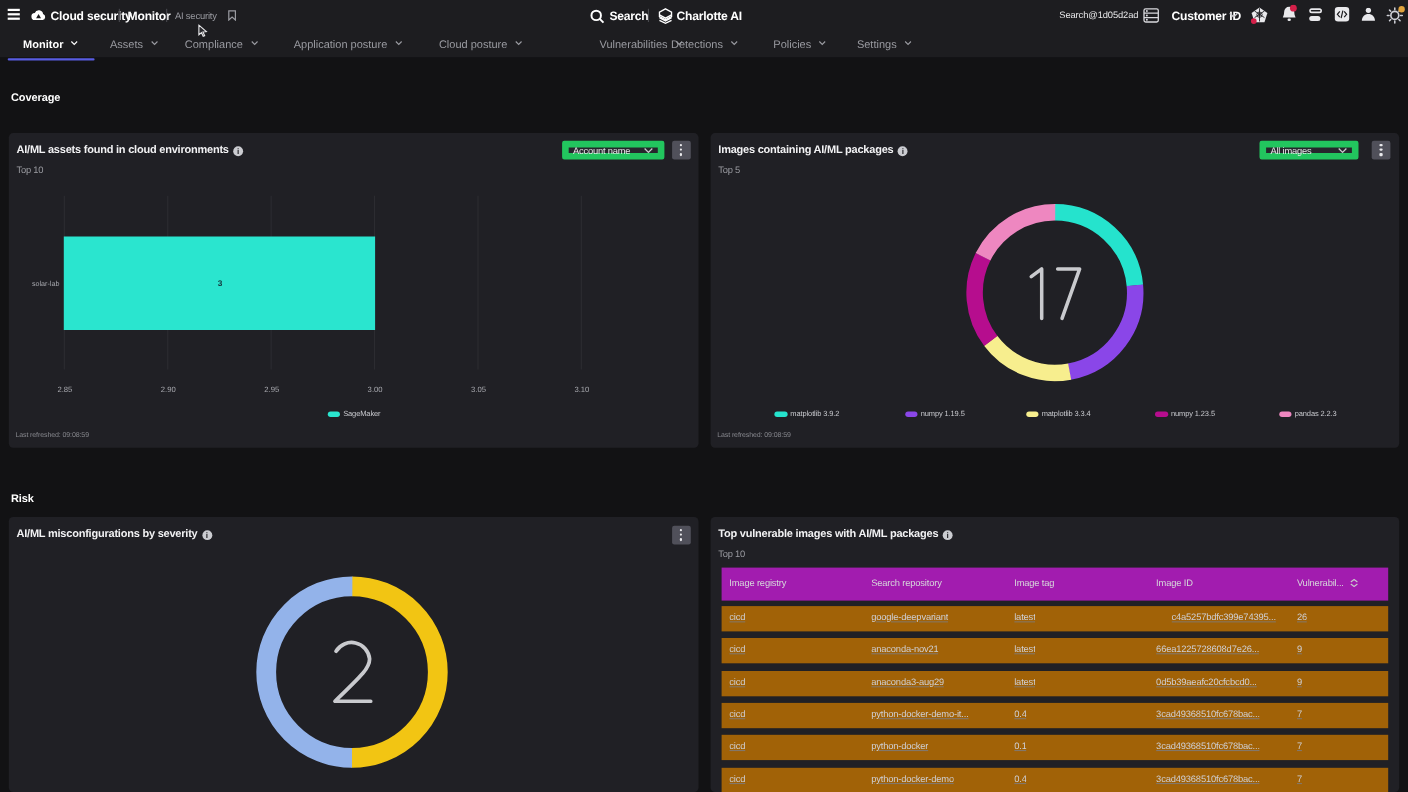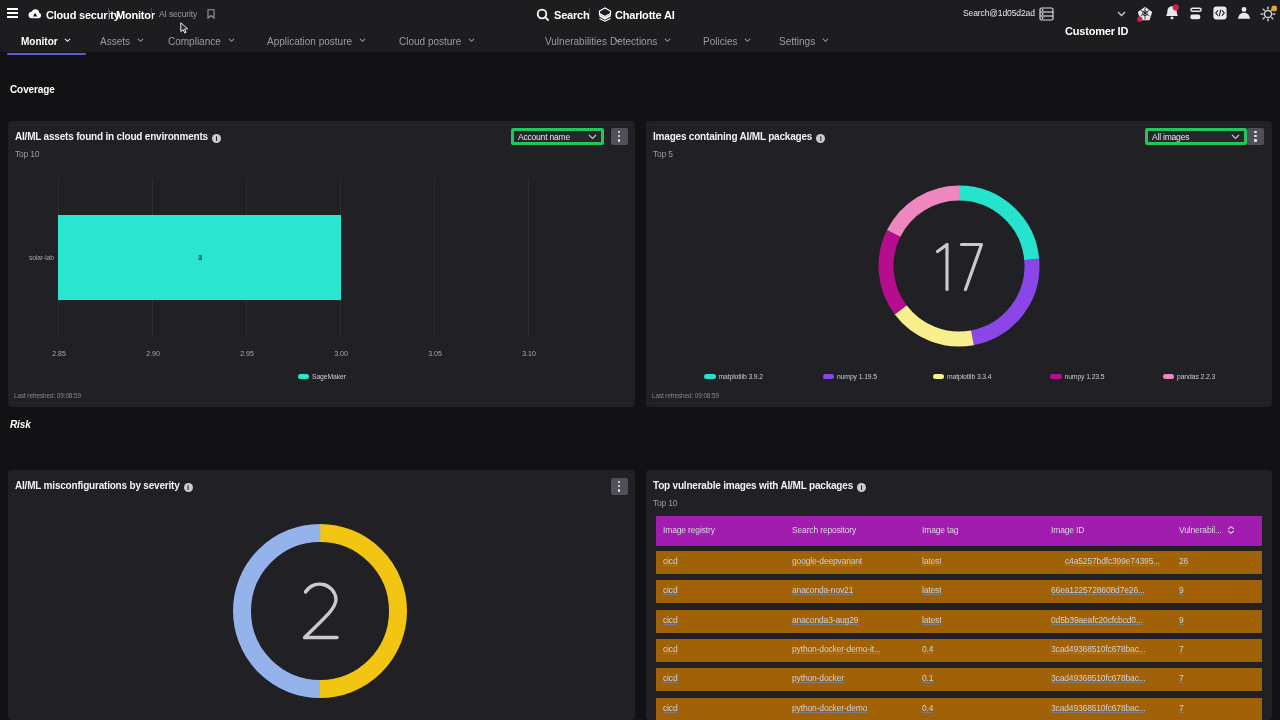--- a/index.html
+++ b/index.html
@@ -14,21 +14,21 @@
   
   #nav { position:absolute; left:0; top:28px; width:1280px; height:24px; }
   .nav-item { position:absolute; top:7.5px; height:14px; color:#9a9ba1; font-size:10px; white-space:nowrap; }
   .nav-item .chev { margin-left:4px; }
   .chev { display:inline-block; width:7px; height:7px; position:relative; top:-1px;}
   
   .sect { position:absolute; color:#fff; font-size:10px; font-weight:bold; letter-spacing:-0.1px; }
   .card { position:absolute; background:#202025; border-radius:4px; }
   .card-title { position:absolute; color:#f2f2f4; font-size:10px; font-weight:bold; letter-spacing:-0.2px; white-space:nowrap; }
   .card-sub { position:absolute; color:#9a9ba1; font-size:8.5px; letter-spacing:-0.2px; }
-  .select { position:absolute; height:17px; background:#26262c; border:3px solid #22c55e; border-radius:2px; color:#e8e8ea; font-size:8.5px; letter-spacing:-0.2px; display:flex; align-items:center; padding:0 4px; justify-content:space-between; }
+  .select { position:absolute; height:17px; background:#26262c; border:6px solid #22c55e; border-radius:2px; color:#e8e8ea; font-size:8.5px; letter-spacing:-0.2px; display:flex; align-items:center; padding:0 4px; justify-content:space-between; }
   .kebab { position:absolute; width:17px; height:16.5px; background:#50505a; border-radius:2px; display:flex; align-items:center; justify-content:center; flex-direction:column; gap:2px; }
   .kebab i { width:2.2px; height:2.2px; background:#e9e9ec; border-radius:50%; display:block; }
   .refresh { position:absolute; color:#85868c; font-size:6.4px; letter-spacing:-0.1px;}
   .leg { display:flex; align-items:center; gap:3px; color:#c9cacf; font-size:6.8px; letter-spacing:-0.1px; white-space:nowrap;}
   .pill { width:11.5px; height:5.5px; border-radius:3px; display:inline-block; }
   .info { display:inline-block; width:9px; height:9px; border-radius:50%; background:#cbccd1; color:#232327; font-size:7.5px; font-weight:bold; text-align:center; line-height:9.5px; vertical-align:-1px; margin-left:4px; font-style:normal;}
   
   .thead { position:absolute; background:#a21caf; color:#d6d7db; font-size:8.5px; letter-spacing:-0.15px; }
   .trow { position:absolute; background:#a16207; }
   .tcell { position:absolute; color:#cfd0d6; font-size:8.5px; letter-spacing:-0.15px; text-decoration:underline; text-decoration-color:#7c7d83; white-space:nowrap; overflow:hidden;}
@@ -78,21 +78,21 @@
 
     <span class="abs" style="left:963px; top:8px; color:#e8e8ea; font-size:8.5px; letter-spacing:-0.1px;">Search@1d05d2ad</span>
     <svg class="abs" style="left:1039px; top:7px;" width="15" height="14" viewBox="0 0 15 14">
       <rect x="1" y="1" width="13" height="12" rx="1.5" fill="none" stroke="#d9d9dd" stroke-width="1.2"></rect>
       <line x1="1" y1="5" x2="14" y2="5" stroke="#d9d9dd" stroke-width="1.2"></line>
       <line x1="1" y1="9" x2="14" y2="9" stroke="#d9d9dd" stroke-width="1.2"></line>
       <circle cx="3.6" cy="3" r="0.9" fill="#d9d9dd"></circle>
         <circle cx="3.6" cy="7" r="0.9" fill="#d9d9dd"></circle>
         <circle cx="3.6" cy="11" r="0.9" fill="#d9d9dd"></circle>
     </svg>
-    <span class="abs tb-txt" style="left:1065px; top:8.5px;margin-top:16px;">Customer ID</span>
+    <span class="abs tb-txt" style="left:1065px; top:8.5px;">Customer ID</span>
     <svg class="abs" style="left:1117px; top:11px;" width="9" height="6" viewBox="0 0 9 6">
         <path fill="none" stroke="#c9c9cd" stroke-width="1.3" d="M1 1 L4.5 4.5 L8 1"></path>
       </svg>
 
     <svg class="abs" style="left:1137px; top:6px;" width="16" height="16" viewBox="0 0 16 16">
       <path fill="#e9e9ec" d="M8 0.8 L15.2 5.9 L12.5 14.2 H3.5 L0.8 5.9 Z"></path>
       <g stroke="#1d1d20" stroke-width="0.8" fill="none">
         <path d="M3.5 4 l9 6 M12.5 4 L3.5 10 M8 1.5 v12"></path>
         <circle cx="8" cy="7.3" r="2.4"></circle>
       </g>
@@ -163,21 +163,21 @@
     <span class="nav-item" style="left:703px;">Policies <svg class="chev" width="8" height="6" viewBox="0 0 8 6">
           <path fill="none" stroke="#9a9ba1" stroke-width="1.2" d="M1 1 L4 4 L7 1"></path>
         </svg></span>
     <span class="nav-item" style="left:779px;">Settings <svg class="chev" width="8" height="6" viewBox="0 0 8 6">
           <path fill="none" stroke="#9a9ba1" stroke-width="1.2" d="M1 1 L4 4 L7 1"></path>
         </svg></span>
   </div>
 </div>
 
 <div class="sect" style="left:10px; top:84px;">Coverage</div>
-<div class="sect" style="left:10px; top:419px;font-style:italic;">Risk</div>
+<div class="sect" style="left:10px; top:448px;">Risk</div>
 
 <div class="card" style="left:8px; top:121px; width:627px; height:286px;">
   <div class="card-title" style="left:7px; top:10px;">AI/ML assets found in cloud environments<span class="info">i</span></div>
   <div class="card-sub" style="left:7px; top:28px;">Top 10</div>
   <div class="select" style="left:503px; top:7px; width:93px;">Account name <svg width="9" height="6" viewBox="0 0 9 6">
         <path fill="none" stroke="#c9c9cd" stroke-width="1.2" d="M1 1 L4.5 4.5 L8 1"></path>
       </svg></div>
   <div class="kebab" style="left:602.5px; top:7px;">
       <i></i>
       <i></i>
@@ -205,21 +205,21 @@
       <text x="521" y="186">3.10</text>
     </g>
   </svg>
   <div class="leg" style="position:absolute; left:289.5px; top:252px;"><span class="pill" style="background:#2ae5cf;"></span>SageMaker</div>
   <div class="refresh" style="left:6px; top:271px;">Last refreshed: 09:08:59</div>
 </div>
 
 <div class="card" style="left:646px; top:121px; width:626px; height:286px;">
   <div class="card-title" style="left:7px; top:10px;">Images containing AI/ML packages<span class="info">i</span></div>
   <div class="card-sub" style="left:7px; top:28px;">Top 5</div>
-  <div class="select" style="left:499px; top:7px; width:102px;">All images <svg width="9" height="6" viewBox="0 0 9 6">
+  <div class="select" style="left:499px; top:7px; width:90px;">All images <svg width="9" height="6" viewBox="0 0 9 6">
         <path fill="none" stroke="#c9c9cd" stroke-width="1.2" d="M1 1 L4.5 4.5 L8 1"></path>
       </svg></div>
   <div class="kebab" style="left:601px; top:7px;">
       <i></i>
       <i></i>
       <i></i>
     </div>
   <svg class="abs" style="left:232px; top:64px;" width="162" height="162" viewBox="0 0 162 162">
     <g transform="translate(81,81)">
       <g fill="none" stroke-width="15">

